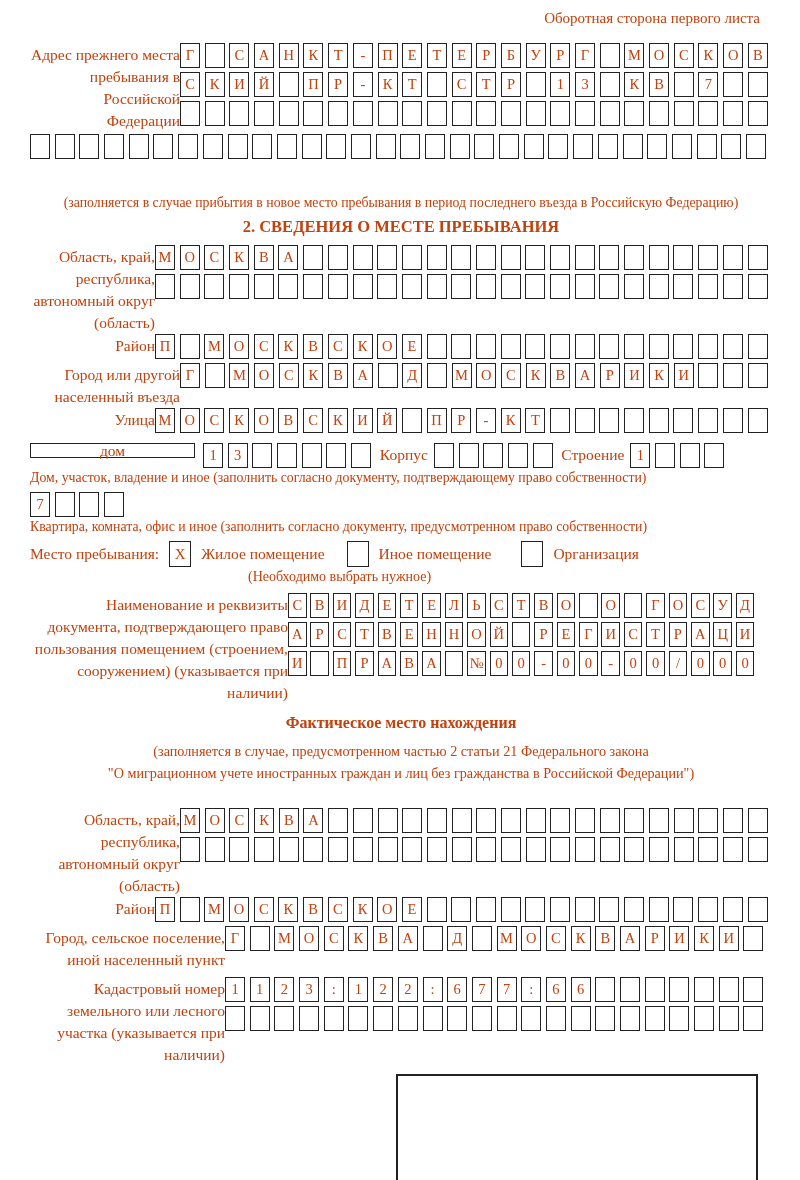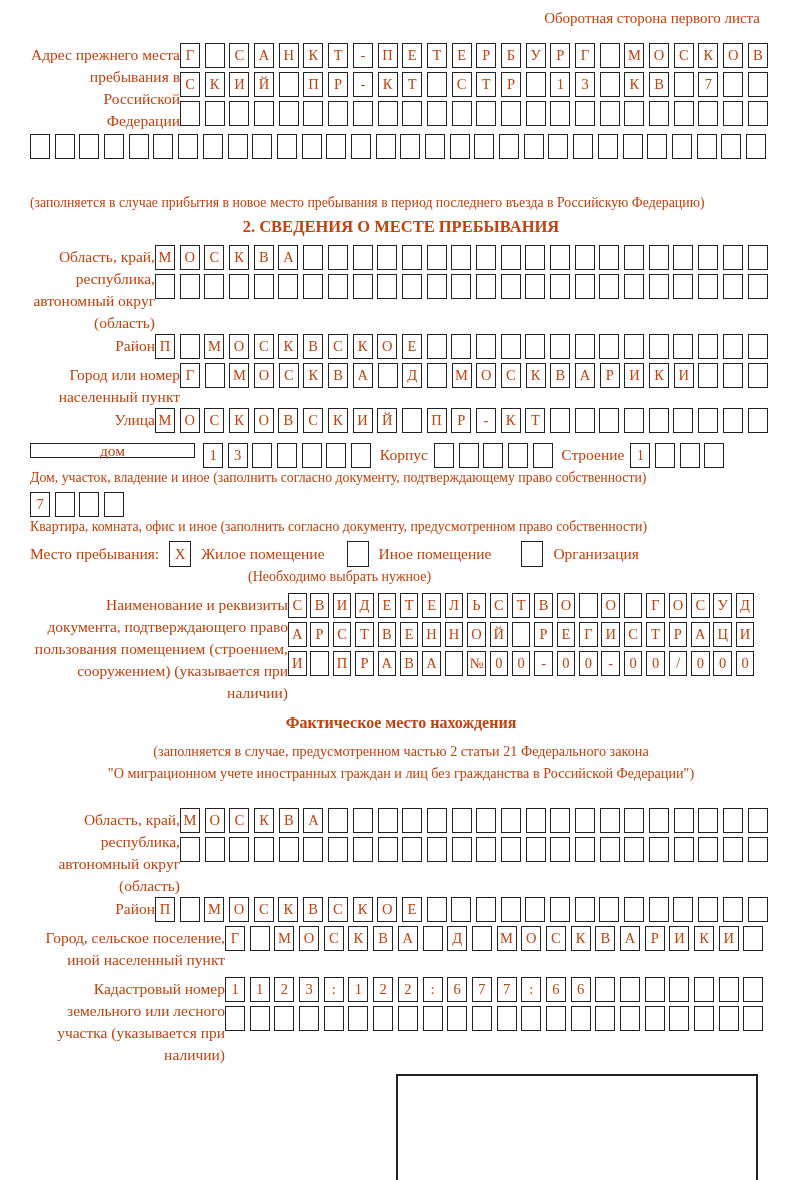--- a/index.html
+++ b/index.html
@@ -16,21 +16,21 @@
   .rows { display:flex; flex-direction:column; }
   .cellrow { display:flex; flex-wrap:nowrap; margin-bottom:4px; }
   .cell {
     width:20px; height:25px; box-sizing:border-box; border:1.8px solid #222;
     margin-right:4.7px; display:flex; align-items:center; justify-content:center;
     font-size:14.5px; line-height:1; background:#fff;
   }
   .narrow .cell { width:18.5px; margin-right:3.9px; }
   .fullrow { margin-top:2px; }
   .caption { font-size:13.8px; }
-  .center { text-align:left;margin-top:36px; }
+  .center { text-align:center;margin-top:36px; }
   .stitle { text-align:center; font-weight:bold; font-size:16.5px; margin:6px 0 8px 0; }
   .namedbox {
     box-sizing:border-box; border:1.8px solid #222; height:15px;
     display:flex; align-items:center; justify-content:center; font-size:15.5px;
   }
   .houserow { display:flex; align-items:flex-start; margin-bottom:2px; }
   .inline-label { padding:3px 6px 0 4px; }
   .chk {
     width:22px; height:26px; box-sizing:border-box; border:1.8px solid #222;
     display:inline-flex; align-items:center; justify-content:center;
@@ -257,21 +257,21 @@
         <span class="cell"></span>
         <span class="cell"></span>
         <span class="cell"></span>
         <span class="cell"></span>
         <span class="cell"></span>
         <span class="cell"></span>
       </div>
   </div>
 
   <div class="frow">
-    <div class="flabel w150">Город или номер населенный пункт</div>
+    <div class="flabel w150">Город или другой населенный въезда</div>
     <div class="cellrow">
         <span class="cell">Г</span>
         <span class="cell"></span>
         <span class="cell">М</span>
         <span class="cell">О</span>
         <span class="cell">С</span>
         <span class="cell">К</span>
         <span class="cell">В</span>
         <span class="cell">А</span>
         <span class="cell"></span>

